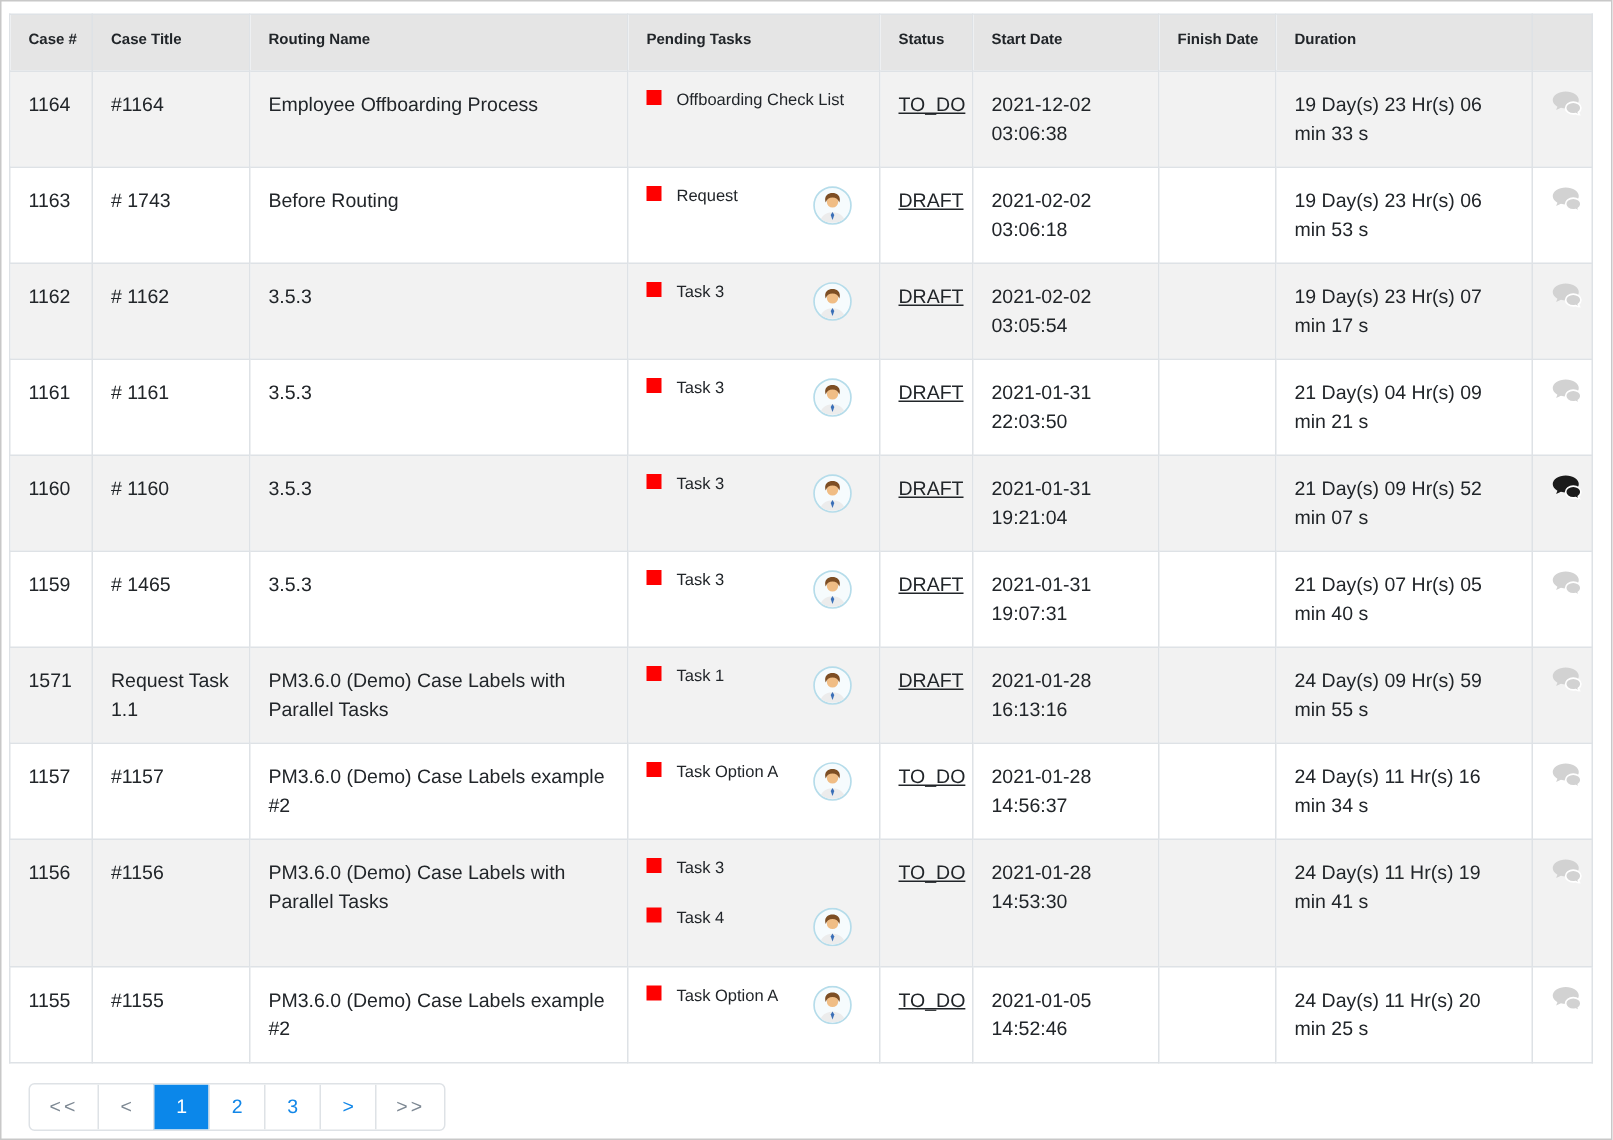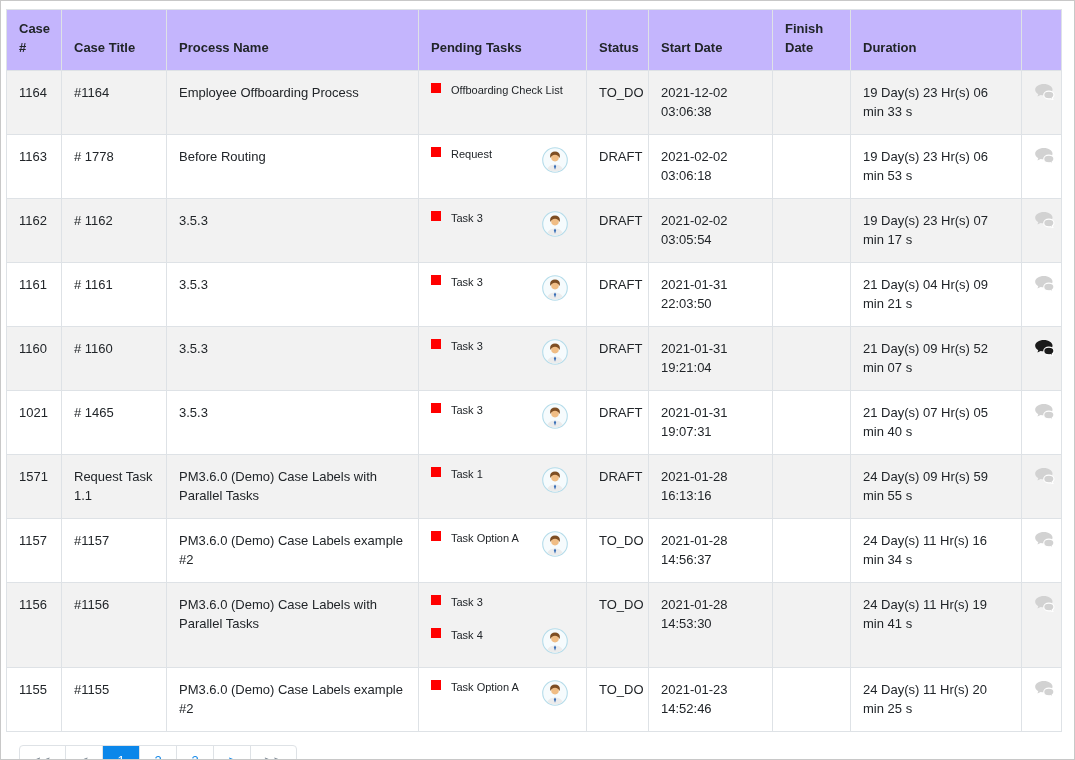--- a/index.html
+++ b/index.html
@@ -7,30 +7,30 @@
     width:1075px;height:760px;box-sizing:border-box;
     background:#ffffff;border:1px solid #c8c8c8;overflow:hidden;
     font-family:"Liberation Sans", sans-serif;color:#212529;
   }
   .page{padding:8px 14px 0 5px;}
   table.cases{border-collapse:collapse;table-layout:fixed;width:1055px;}
   table.cases th, table.cases td{
     border:1px solid #dee2e6;text-align:left;overflow:hidden;
   }
   table.cases th{
-    vertical-align:bottom;font-weight:bold;font-size:13px;line-height:1.45;
-    padding:10px 6px 12px 12px;background:#c4b5fd;
+    vertical-align:bottom;font-weight:bold;font-size:10px;line-height:1.45;
+    padding:10px 6px 12px 12px;background:#e5e5e5;
   }
   table.cases td{
     vertical-align:top;font-size:13px;line-height:1.5;
     padding:12px 10px 12px 12px;
   }
   tbody tr:nth-child(odd){background:#f2f2f2;}
   tbody tr:nth-child(even){background:#ffffff;}
-  td.cell-status{white-space:nowrap;padding-right:2px;}
+  td.cell-status{white-space:nowrap;padding-right:2px;text-decoration:underline;}
   td.cell-duration{padding-right:2px;}
   td.cell-pending_tasks{padding:8px 6px 8px 12px;}
   td.cell-notes{padding:10px 0 10px 0;text-align:center;}
   .task-item{display:flex;align-items:flex-start;min-height:27px;margin-bottom:6px;}
   .task-item:last-child{margin-bottom:0;}
   .task-square{width:10px;height:10px;flex:none;margin-right:10px;}
   .task-label{font-size:11px;line-height:1.3;}
   .avatar{margin-left:auto;margin-right:4px;flex:none;display:block;}
   .notes-btn{display:inline-block;cursor:pointer;}
   
@@ -60,21 +60,21 @@
         <col style="width:62px">
         <col style="width:124px">
       <col style="width:78px">
         <col style="width:171px">
         <col style="width:40px">
     </colgroup>
     <thead>
       <tr id="header-row">
           <th class="col-case_number">Case #</th>
           <th class="col-case_title">Case Title</th>
-          <th class="col-process_name">Process Name</th>
+          <th class="col-process_name">Routing Name</th>
           <th class="col-pending_tasks">Pending Tasks</th>
           <th class="col-status">Status</th>
           <th class="col-start_date">Start Date</th>
           <th class="col-finish_date">Finish Date</th>
           <th class="col-duration">Duration</th>
           <th class="col-notes"></th>
         </tr>
     </thead>
     <tbody id="table-body">
         <tr>
@@ -91,21 +91,21 @@
           <td class="cell-start_date">2021-12-02 03:06:38</td>
           <td class="cell-finish_date"></td>
           <td class="cell-duration">19 Day(s) 23 Hr(s) 06 min 33 s</td>
           <td class="cell-notes"><span class="notes-btn"><svg width="21" height="17" viewBox="0 0 22 18">
                 <path fill="#d2d2d2" d="M10.3 1C5.2 1 1.1 3.7 1.1 7.1c0 1.9 1.3 3.6 3.3 4.7l-.9 2.4 3.4-1.6c1.1.3 2.2.4 3.4.4 5.1 0 9.2-2.7 9.2-6S15.4 1 10.3 1Z"></path>
                 <path fill="#d2d2d2" stroke="#ffffff" stroke-width="1.2" d="M15.6 8.6c-3 0-5.4 1.8-5.4 4.1 0 2.3 2.4 4.1 5.4 4.1.6 0 1.1-.1 1.7-.2l2.9 1.4-1-2.2c1.1-.8 1.8-1.9 1.8-3.1 0-2.3-2.4-4.1-5.4-4.1Z"></path>
               </svg></span></td>
         </tr>
         <tr>
           <td class="cell-case_number">1163</td>
-          <td class="cell-case_title"># 1778</td>
+          <td class="cell-case_title"># 1743</td>
           <td class="cell-process_name">Before Routing</td>
           <td class="cell-pending_tasks">
             <div class="task-item">
               <span class="task-square" style="background: rgb(255, 0, 0);"></span>
               <span class="task-label">Request</span>
               <span class="avatar">
                 <svg class="avatar" width="26" height="26" viewBox="0 0 26 26">
                   <defs>
                     <clipPath id="avclip">
                       <circle cx="13" cy="13" r="11.7"></circle>
@@ -230,21 +230,21 @@
           <td class="cell-status">DRAFT</td>
           <td class="cell-start_date">2021-01-31 19:21:04</td>
           <td class="cell-finish_date"></td>
           <td class="cell-duration">21 Day(s) 09 Hr(s) 52 min 07 s</td>
           <td class="cell-notes"><span class="notes-btn"><svg width="21" height="17" viewBox="0 0 22 18">
                 <path fill="#1b1b1b" d="M10.3 1C5.2 1 1.1 3.7 1.1 7.1c0 1.9 1.3 3.6 3.3 4.7l-.9 2.4 3.4-1.6c1.1.3 2.2.4 3.4.4 5.1 0 9.2-2.7 9.2-6S15.4 1 10.3 1Z"></path>
                 <path fill="#1b1b1b" stroke="#ffffff" stroke-width="1.2" d="M15.6 8.6c-3 0-5.4 1.8-5.4 4.1 0 2.3 2.4 4.1 5.4 4.1.6 0 1.1-.1 1.7-.2l2.9 1.4-1-2.2c1.1-.8 1.8-1.9 1.8-3.1 0-2.3-2.4-4.1-5.4-4.1Z"></path>
               </svg></span></td>
         </tr>
         <tr>
-          <td class="cell-case_number">1021</td>
+          <td class="cell-case_number">1159</td>
           <td class="cell-case_title"># 1465</td>
           <td class="cell-process_name">3.5.3</td>
           <td class="cell-pending_tasks">
             <div class="task-item">
               <span class="task-square" style="background: rgb(255, 0, 0);"></span>
               <span class="task-label">Task 3</span>
               <span class="avatar">
                 <svg class="avatar" width="26" height="26" viewBox="0 0 26 26">
                   <defs>
                     <clipPath id="avclip">
@@ -400,21 +400,21 @@
                     <circle cx="13" cy="10.6" r="3.8" fill="#f0bd85"></circle>
                     <path d="M13 4.6c-2.9 0-4.9 1.7-4.9 4.4 0 .7.1 1.4.4 2 .5-2 2.3-3.3 4.5-3.3s4 1.3 4.5 3.3c.3-.6.4-1.3.4-2 0-2.7-2-4.4-4.9-4.4Z" fill="#7d4e24"></path>
                     <path d="M4.8 24.5c0-4.2 3.5-7 8.2-7s8.2 2.8 8.2 7Z" fill="#ececec"></path>
                     <path d="M13 17.4l1.2 1.9-1.2 3.4-1.2-3.4Z" fill="#3a6fb7"></path>
                   </g>
                 </svg>
               </span>
             </div>
           </td>
           <td class="cell-status">TO_DO</td>
-          <td class="cell-start_date">2021-01-23 14:52:46</td>
+          <td class="cell-start_date">2021-01-05 14:52:46</td>
           <td class="cell-finish_date"></td>
           <td class="cell-duration">24 Day(s) 11 Hr(s) 20 min 25 s</td>
           <td class="cell-notes"><span class="notes-btn"><svg width="21" height="17" viewBox="0 0 22 18">
                 <path fill="#d2d2d2" d="M10.3 1C5.2 1 1.1 3.7 1.1 7.1c0 1.9 1.3 3.6 3.3 4.7l-.9 2.4 3.4-1.6c1.1.3 2.2.4 3.4.4 5.1 0 9.2-2.7 9.2-6S15.4 1 10.3 1Z"></path>
                 <path fill="#d2d2d2" stroke="#ffffff" stroke-width="1.2" d="M15.6 8.6c-3 0-5.4 1.8-5.4 4.1 0 2.3 2.4 4.1 5.4 4.1.6 0 1.1-.1 1.7-.2l2.9 1.4-1-2.2c1.1-.8 1.8-1.9 1.8-3.1 0-2.3-2.4-4.1-5.4-4.1Z"></path>
               </svg></span></td>
         </tr>
       </tbody>
   </table>
 

